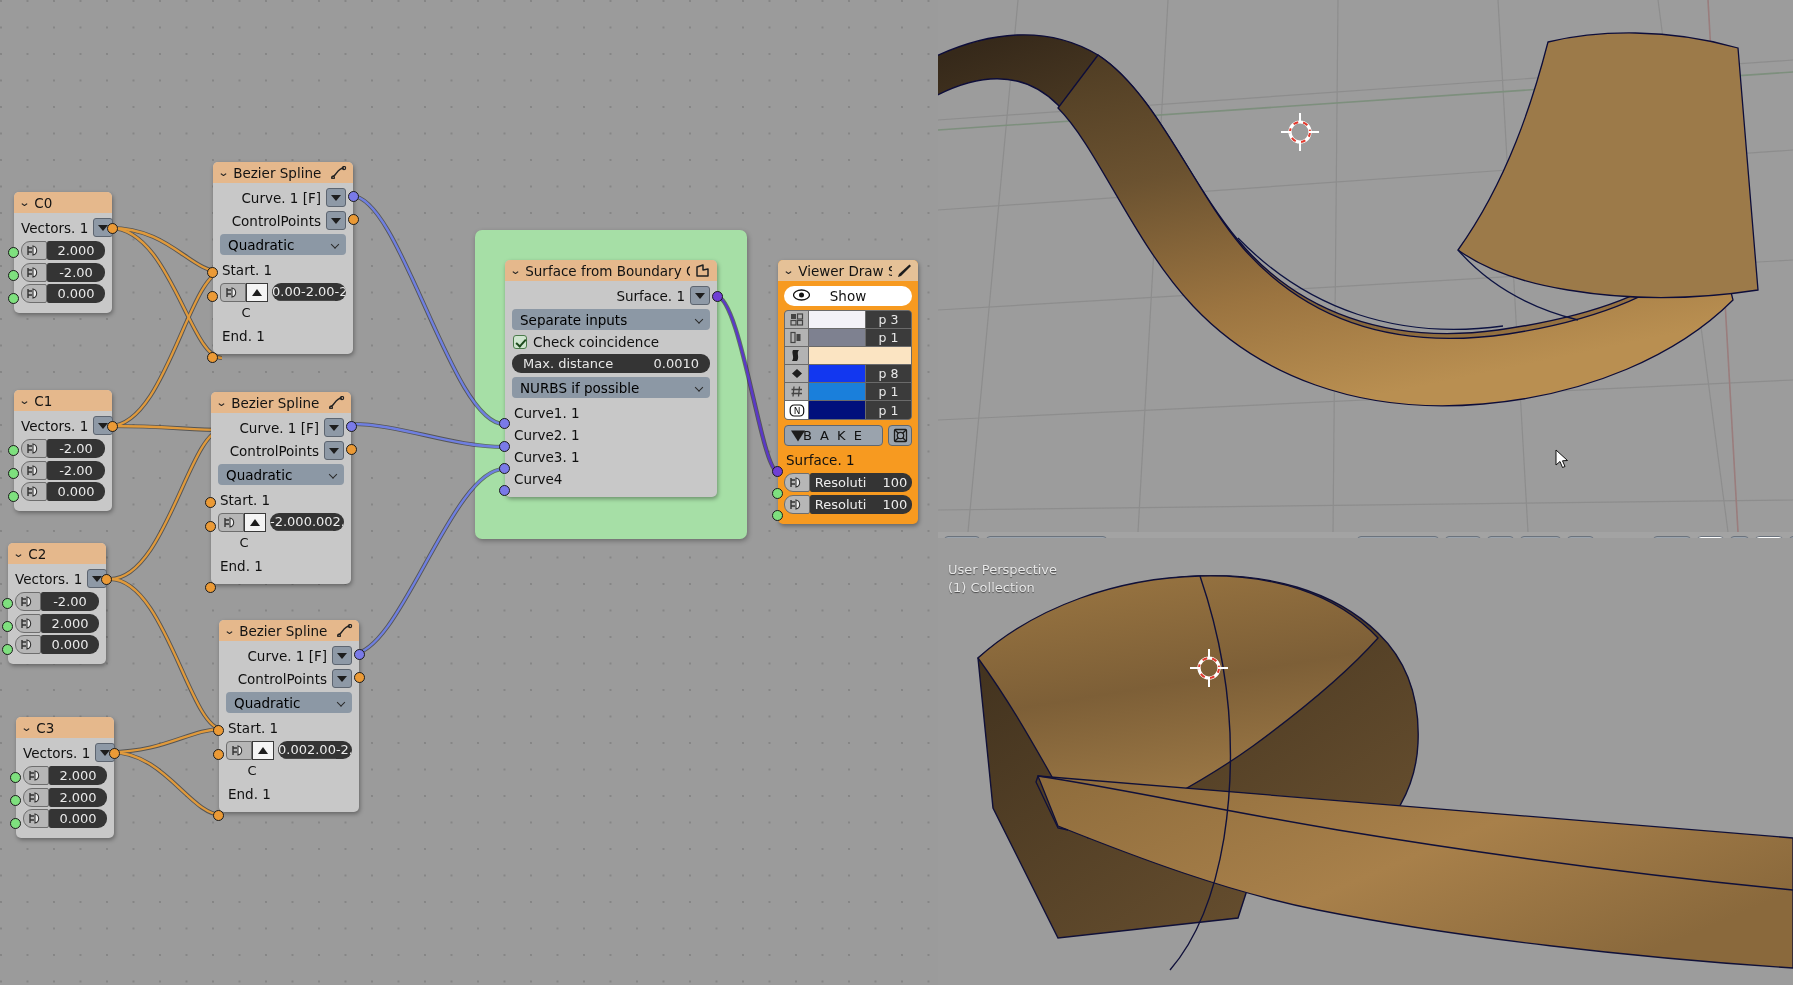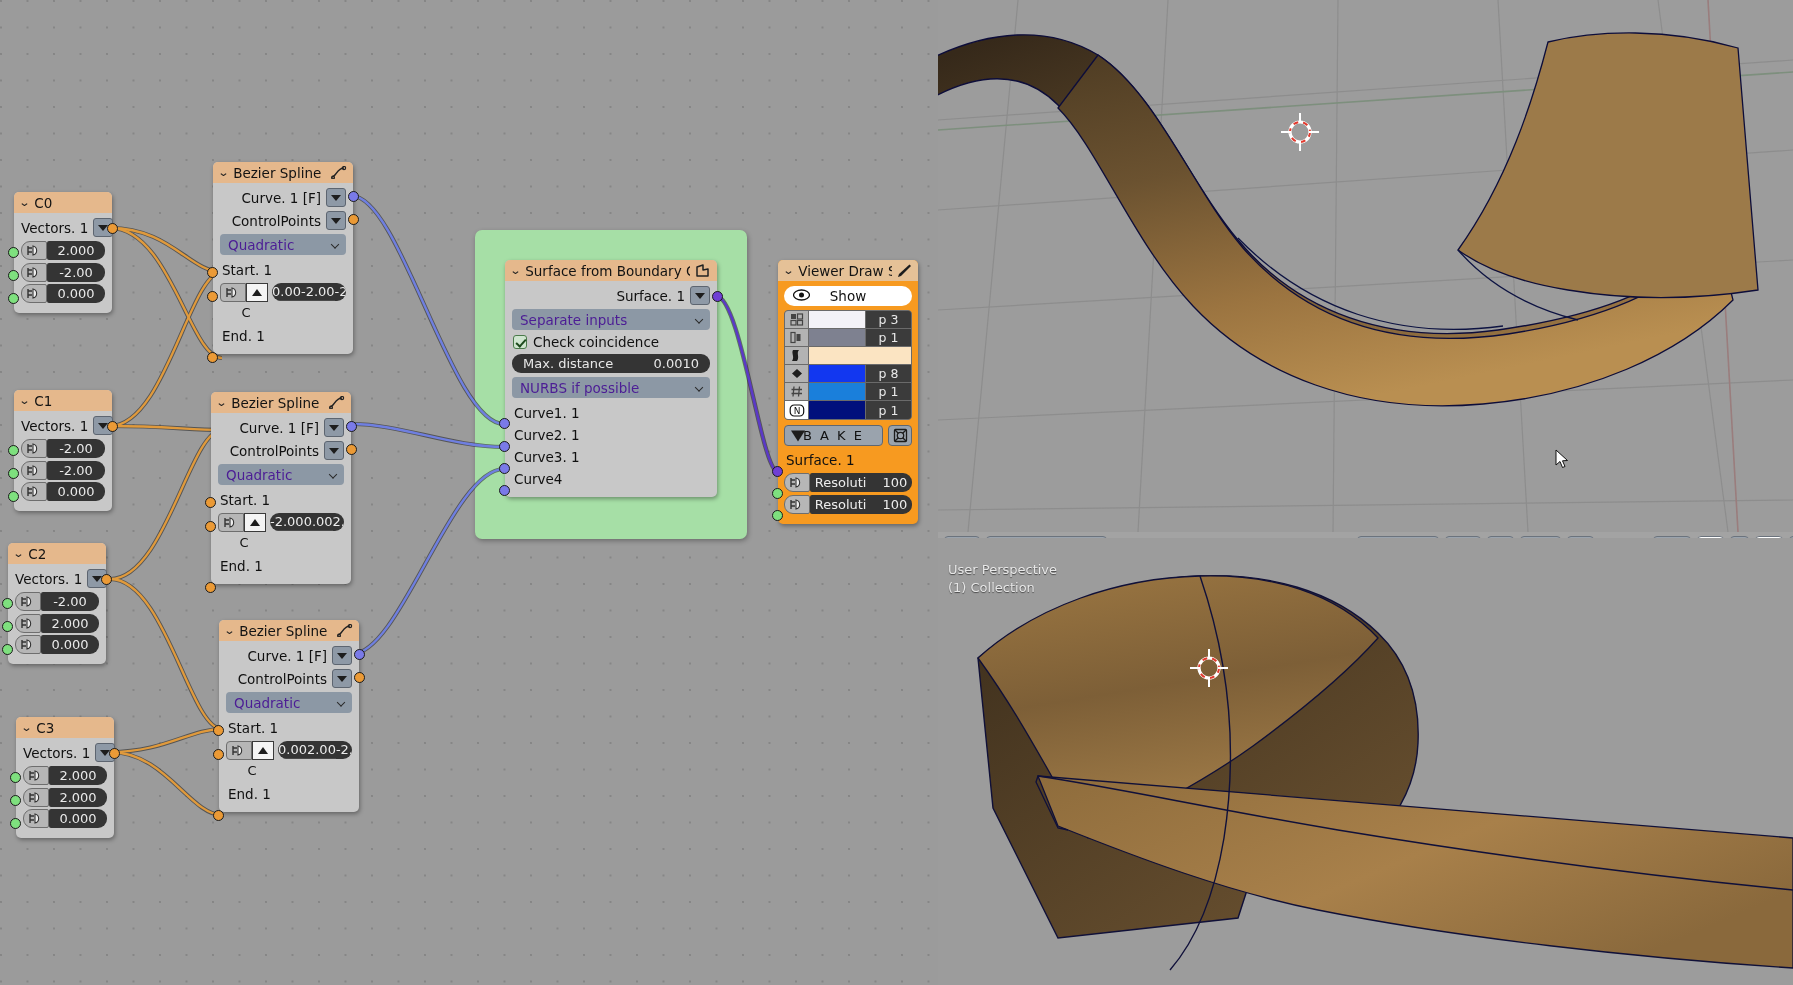--- a/index.html
+++ b/index.html
@@ -82,21 +82,21 @@
     border-top: 6px solid #1d1d1d;
   }
   .enum {
     background: #8c98a5;
     border-radius: 4px;
     height: 21px;
     display: flex; align-items: center;
     padding: 0 8px;
     margin: 4px 0;
     font-size: 13.5px;
-    color: #4c1d95;
+    color: #000000;
     position: relative;
   }
   .enum .caret {
     position: absolute; right: 8px; top: 50%;
     transform: translateY(-60%) rotate(45deg);
     width: 6px; height: 6px;
     border-right: 1.6px solid #2a2a2a; border-bottom: 1.6px solid #2a2a2a;
   }
   .numfield {
     background: #343434;

